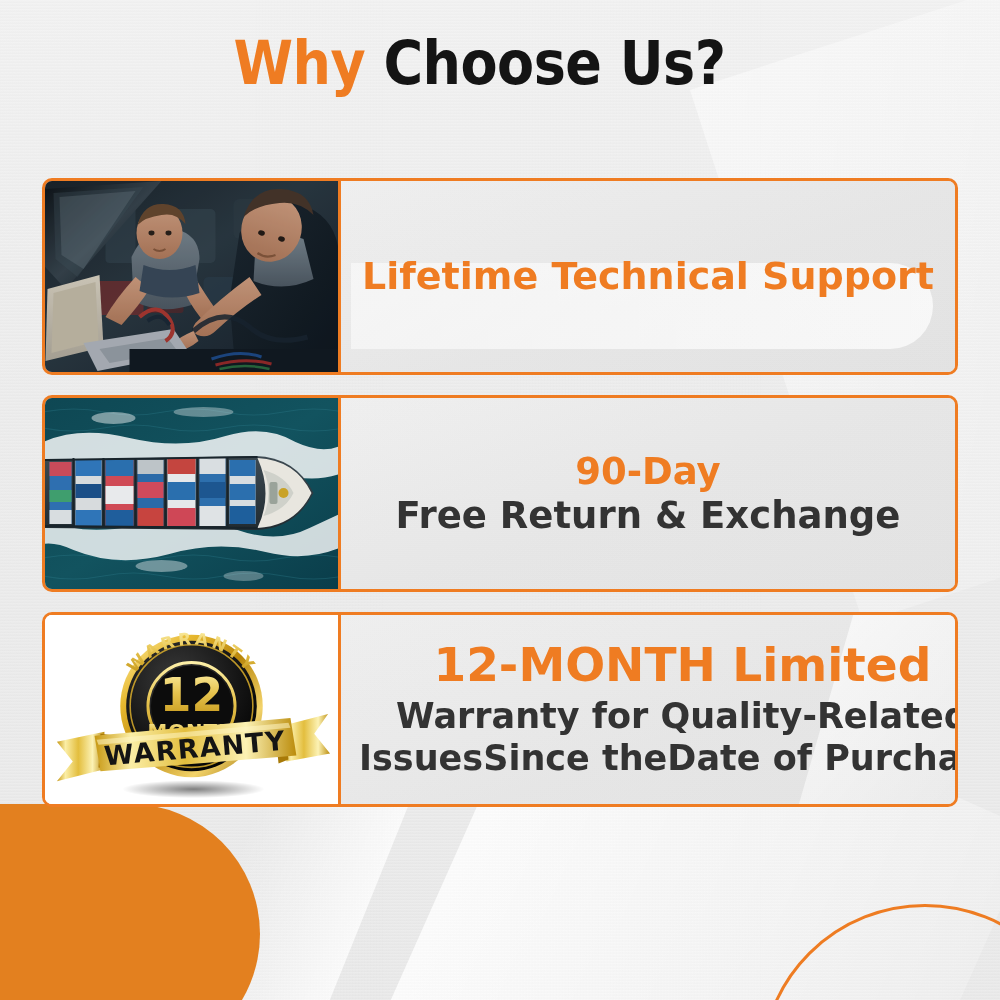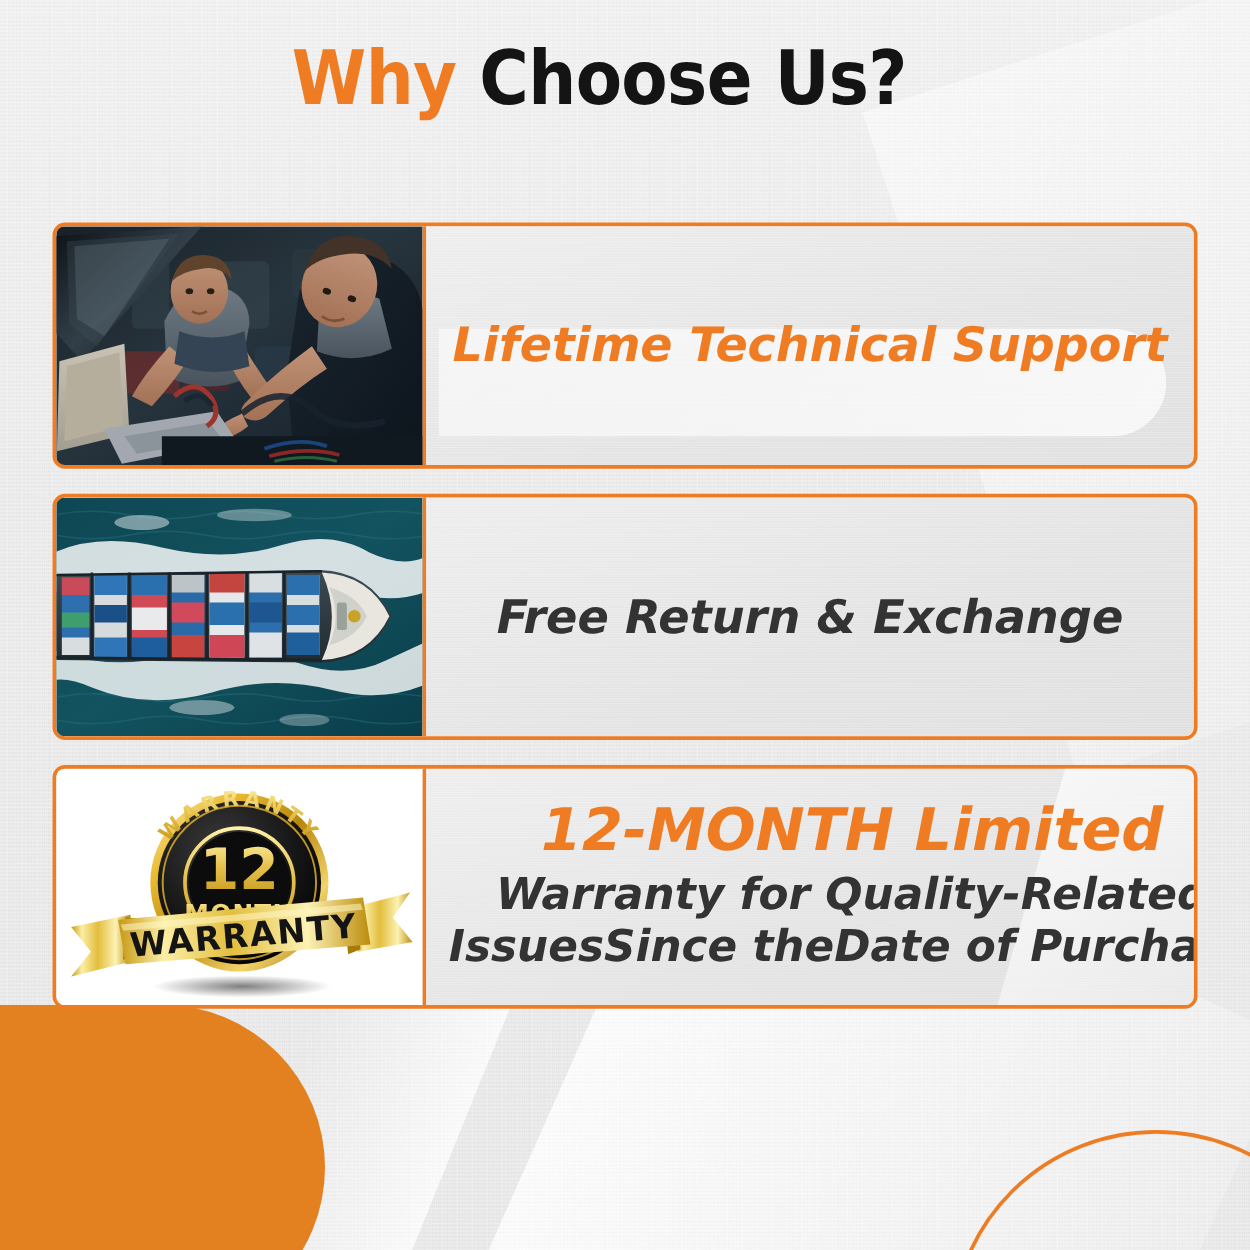--- a/index.html
+++ b/index.html
@@ -137,21 +137,20 @@
     position: relative;
     flex: 1 1 auto;
     display: flex;
     flex-direction: column;
     align-items: center;
     justify-content: center;
     text-align: center;
     padding: 6px 18px;
     background:
       linear-gradient(160deg, #eeeeee 0%, #e4e4e4 55%, #e0e0e0 100%);
-    font-style: italic;
   }
   .card-body::after {
     content: "";
     position: absolute;
     inset: 0;
     pointer-events: none;
     opacity: .45;
     background-image:
       repeating-linear-gradient(0deg, rgba(255,255,255,.5) 0, rgba(0,0,0,.015) 1px, rgba(255,255,255,.35) 2px);
   }
@@ -409,20 +408,21 @@
             <line x1="30" y1="60" x2="30" y2="129"></line>
             <line x1="60" y1="60" x2="60" y2="129"></line>
             <line x1="92" y1="60" x2="92" y2="129"></line>
             <line x1="122" y1="60" x2="122" y2="129"></line>
             <line x1="154" y1="60" x2="154" y2="129"></line>
             <line x1="184" y1="60" x2="184" y2="129"></line>
           </g>
         </svg>
       </div>
       <div class="card-body">
+        <div class="line line-accent">90-Day</div>
         <div class="line line-dark">Free Return &amp; Exchange</div>
       </div>
     </div>
 
     <div class="card card-3">
       <div class="card-media">
         <div class="badge-panel">
           <svg class="media-svg" viewBox="0 0 296 191" preserveAspectRatio="xMidYMid meet">
             <defs>
               <linearGradient id="gold-a" x1="0" y1="0" x2="1" y2="1">

